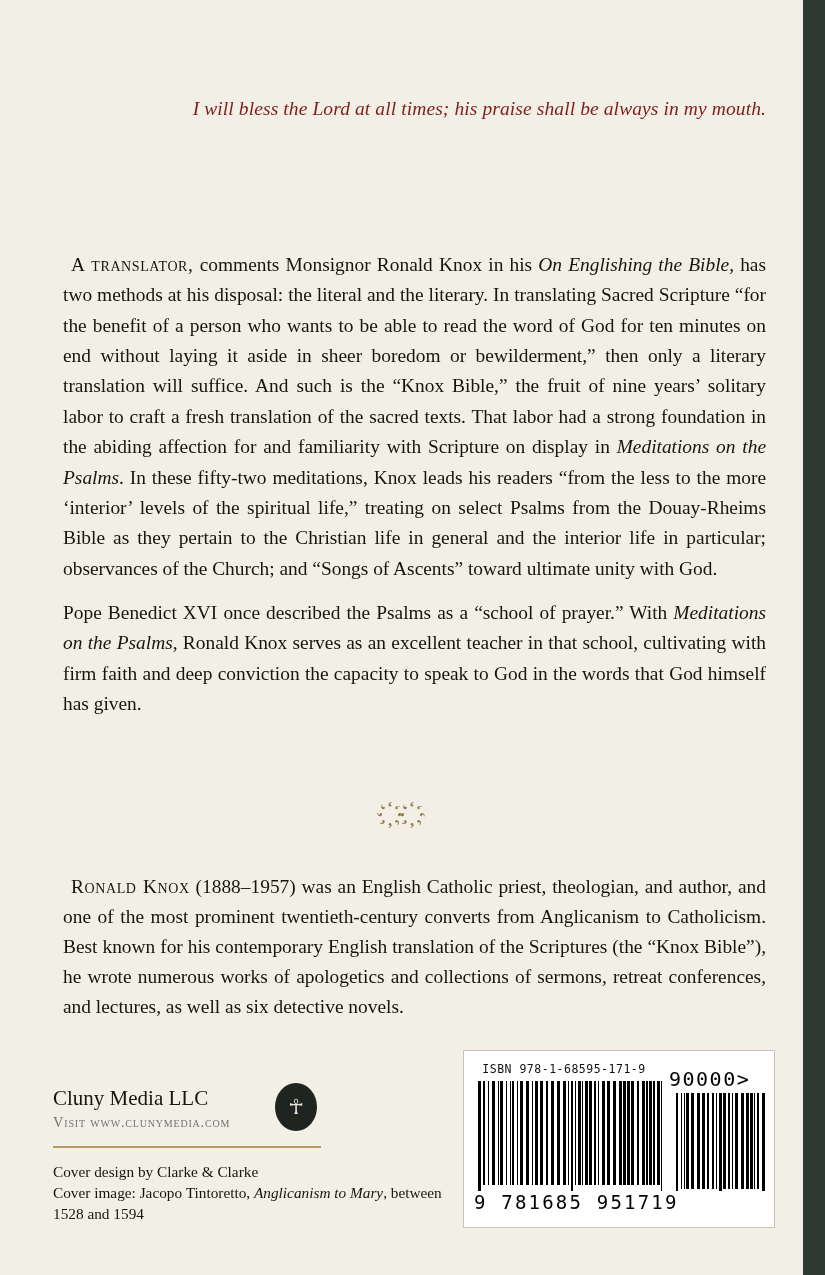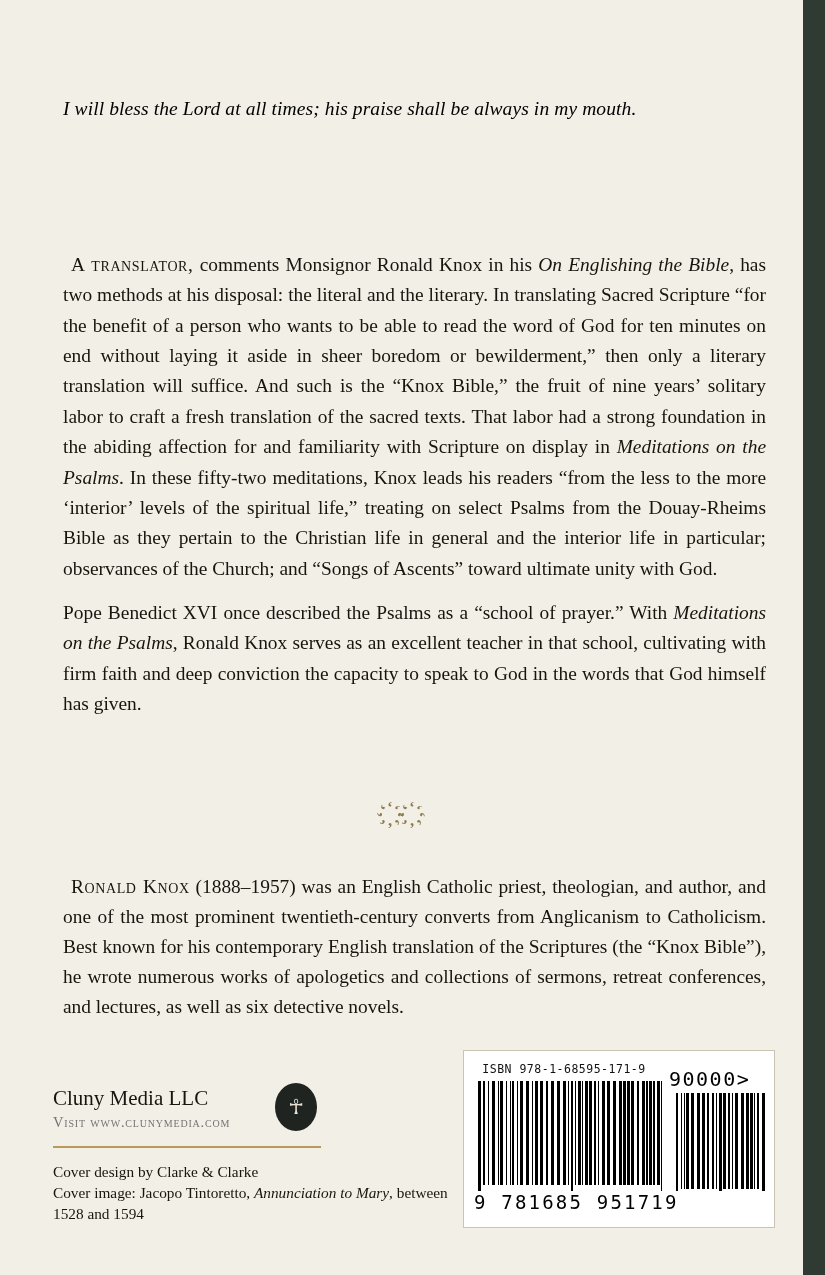--- a/index.html
+++ b/index.html
@@ -41,23 +41,23 @@
   .epigraph {
     position: absolute;
     left: 63px;
     top: 96px;
     width: 703px;
   }
   .epigraph-line {
     font-style: italic;
     font-size: 19.5px;
     line-height: 1.35;
-    text-align: left;
+    text-align: right;
     letter-spacing: 0.1px;
-    color: #000000;
+    color: #7f1d1d;
   }
   .epigraph-ref {
     margin-top: 17px;
     text-align: right;
     font-size: 20px;
     font-variant: small-caps;
     letter-spacing: 1.2px;
     color: #16160f;
   }
 
@@ -270,21 +270,21 @@
     <div class="bio">
       <p><span class="smallcaps">Ronald Knox</span><span> (1888–1957) was an English Catholic priest, theologian, and author, and one of the most prominent twentieth-century converts from Anglicanism to Catholicism. Best known for his contemporary English translation of the Scriptures (the “Knox Bible”), he wrote numerous works of apologetics and collections of sermons, retreat conferences, and lectures, as well as six detective novels.</span></p>
     </div>
 
     <div class="footer">
       <div class="publisher">Cluny Media LLC</div>
       <div class="visit">Visit www.clunymedia.com</div>
       <div class="rule"></div>
       <div class="credits">
         <div>Cover design by Clarke &amp; Clarke</div>
-        <div><span>Cover image: Jacopo Tintoretto, </span><span class="ital">Annunciation to Mary</span><span>, between 1528 and 1594</span></div>
+        <div><span>Cover image: Jacopo Tintoretto, </span><span class="ital">Anglicanism to Mary</span><span>, between 1528 and 1594</span></div>
       </div>
     </div>
 
     <div class="logo">
       <div class="logo-oval"></div>
       <div class="logo-glyph">☥</div>
     </div>
 
     <div class="barcode-box">
       <div class="isbn-text">ISBN 978-1-68595-171-9</div>

